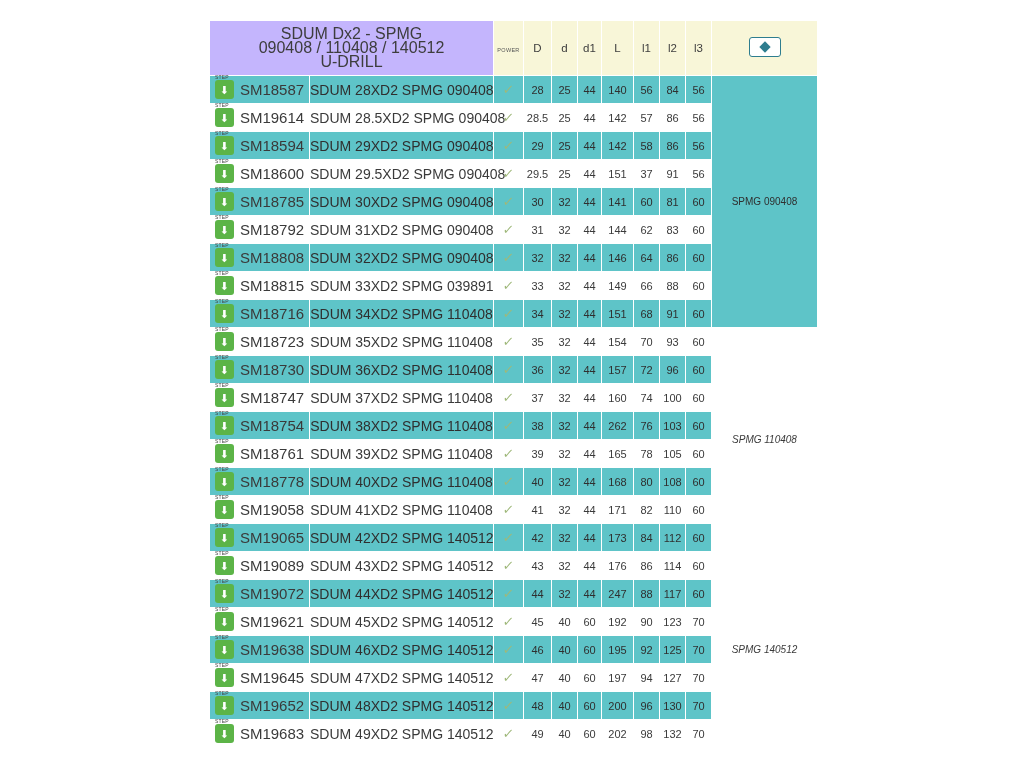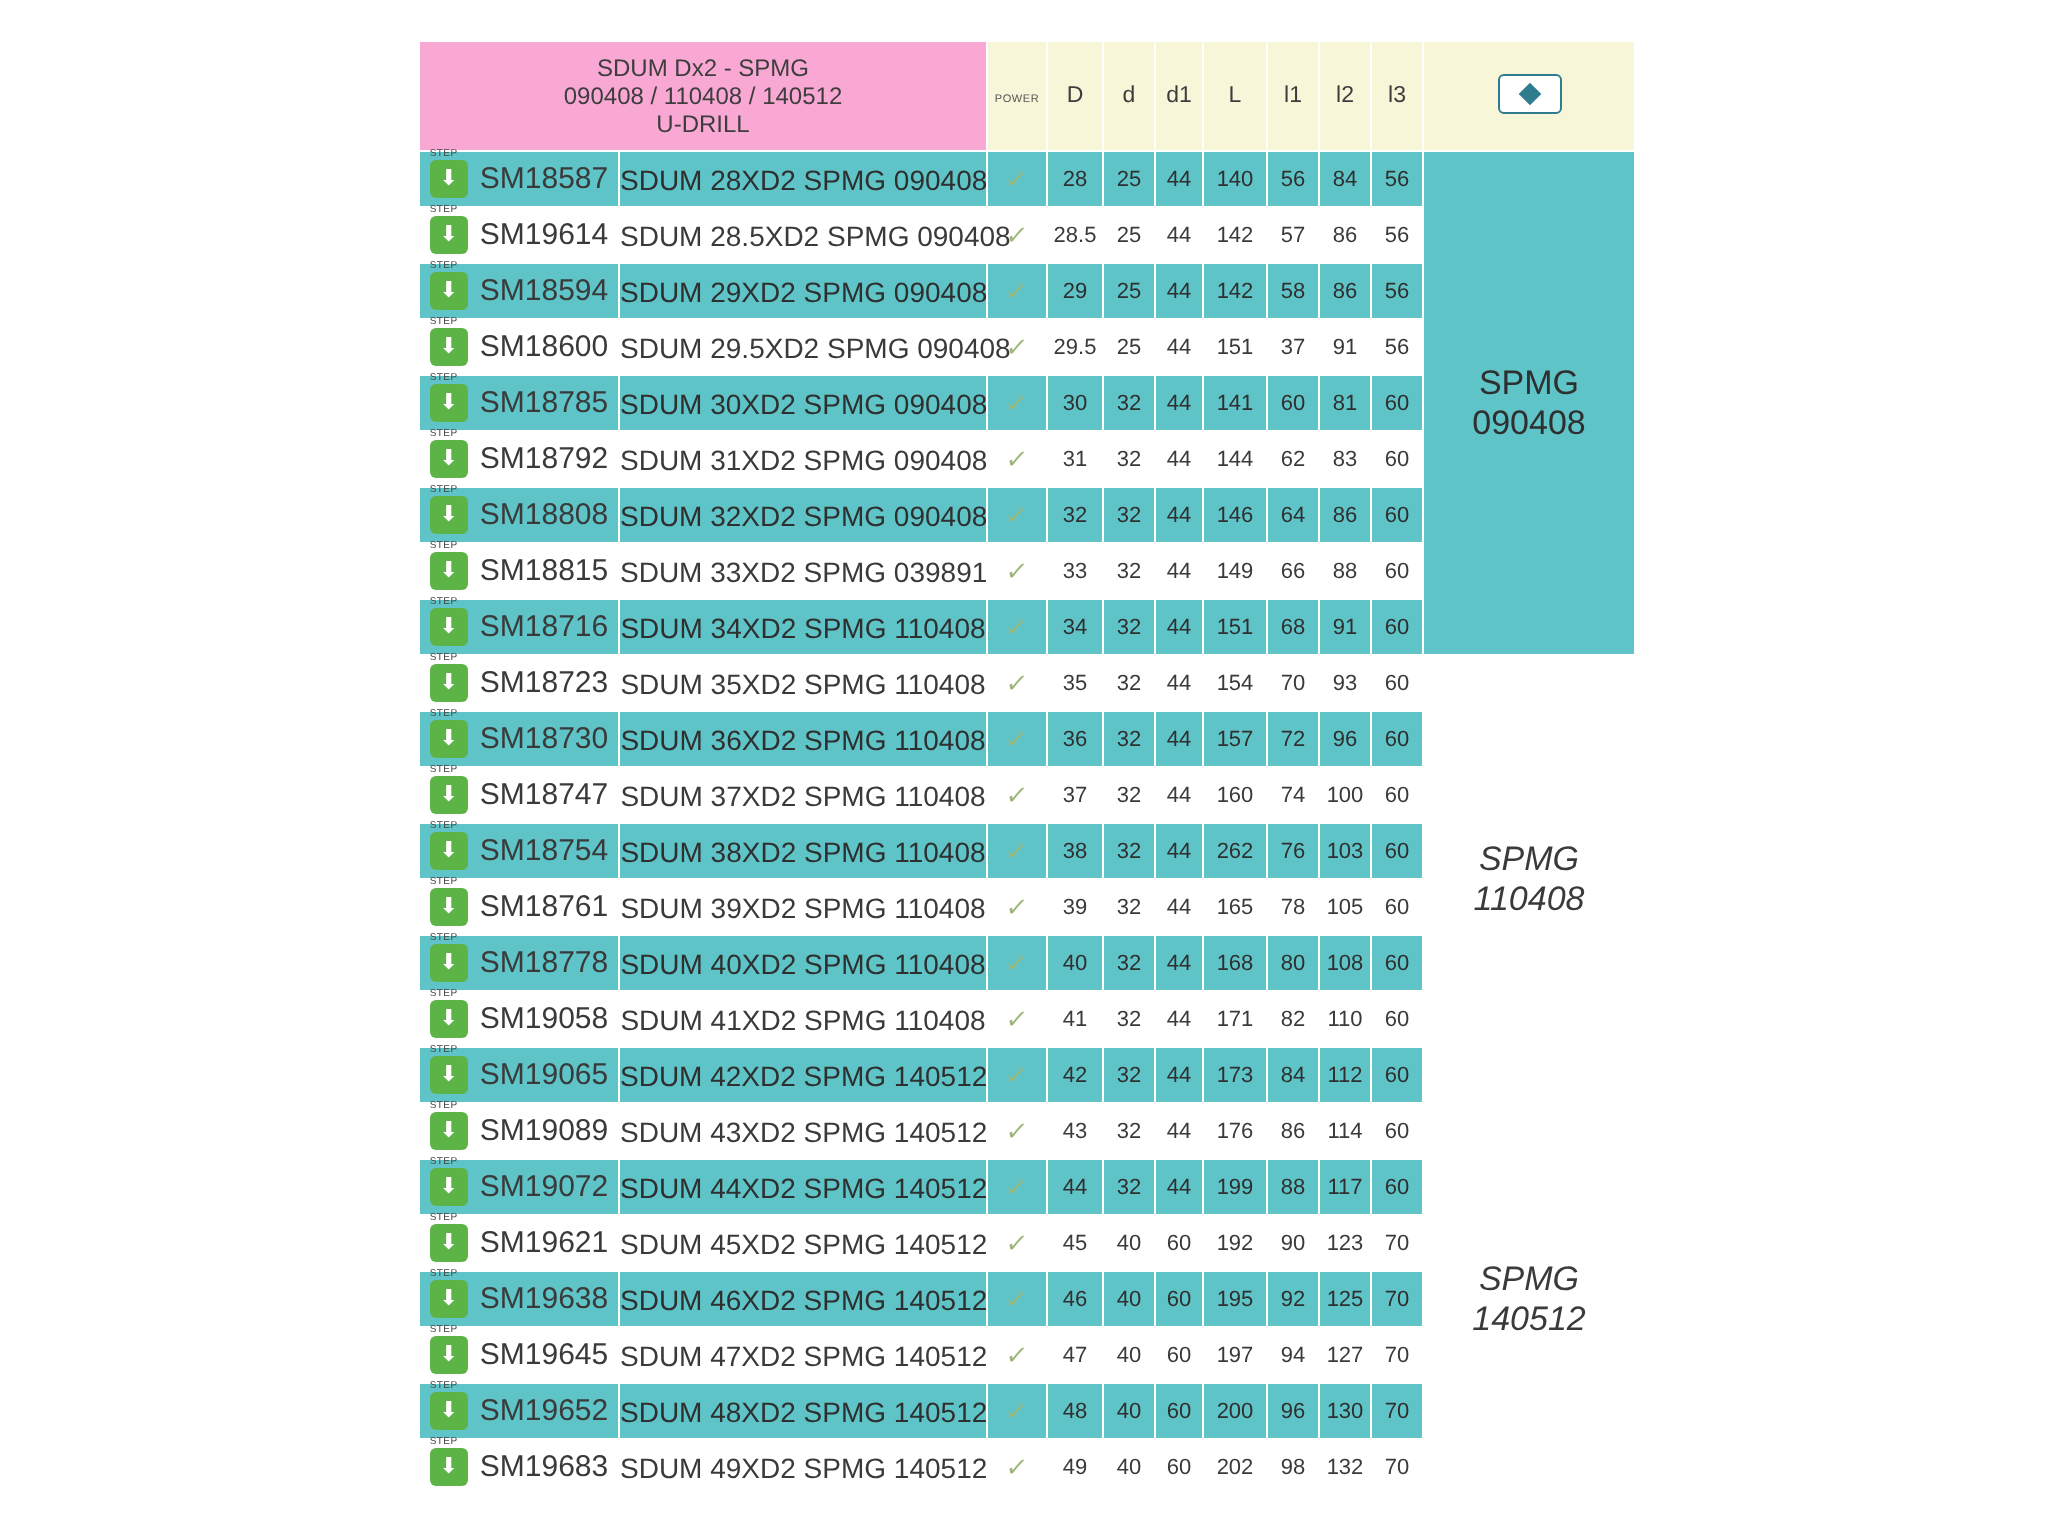--- a/index.html
+++ b/index.html
@@ -31,23 +31,23 @@
   }
   table.spec td, table.spec th {
     border: 1px solid #ffffff;
     padding: 0;
     text-align: center;
     vertical-align: middle;
     font-weight: normal;
   }
   
   .hdr-title {
-    background: #f9a8d4;
+    background: #c4b5fd;
     height: 54px;
-    font-size: 12px;
+    font-size: 16px;
     line-height: 14px;
     color: #3d3d3d;
     border: 1px solid #ffffff;
   }
   .hdr-title div { padding: 0 4px; }
   .hdr-cell {
     background: #f8f6d8;
     height: 54px;
     font-size: 11.5px;
     color: #3d3d3d;
@@ -130,21 +130,21 @@
     color: #9fb87a;
     font-size: 13px;
     line-height: 13px;
     transform: skewX(-8deg);
   }
   td.num-cell {
     font-size: 11px;
     height: 27px;
   }
   td.group-cell {
-    font-size: 17px;
+    font-size: 10px;
     color: #3d3d3d;
   }
   td.group-yellow { background: #f8f6d8; }
   td.group-teal { background: #5ec4c8; font-style: italic; }
   
 </style>
 </head>
 <body>
 
 <div id="root">
@@ -405,21 +405,21 @@
             <td class="num-cell">60</td>
             <td class="group-cell group-teal" rowspan="8">SPMG 140512</td>
           </tr>
           <tr class="row-alt">
             <td class="code-cell"><span class="step-badge"><span class="step-label">STEP</span><span class="dl">⬇</span></span><span class="code-text">SM19072</span></td>
             <td class="desc-cell">SDUM 44XD2 SPMG 140512</td>
             <td class="power-cell"><span class="check">✓</span></td>
             <td class="num-cell">44</td>
             <td class="num-cell">32</td>
             <td class="num-cell">44</td>
-            <td class="num-cell">199</td>
+            <td class="num-cell">247</td>
             <td class="num-cell">88</td>
             <td class="num-cell">117</td>
             <td class="num-cell">60</td>
           </tr>
           <tr class="row-plain">
             <td class="code-cell"><span class="step-badge"><span class="step-label">STEP</span><span class="dl">⬇</span></span><span class="code-text">SM19621</span></td>
             <td class="desc-cell">SDUM 45XD2 SPMG 140512</td>
             <td class="power-cell"><span class="check">✓</span></td>
             <td class="num-cell">45</td>
             <td class="num-cell">40</td>

